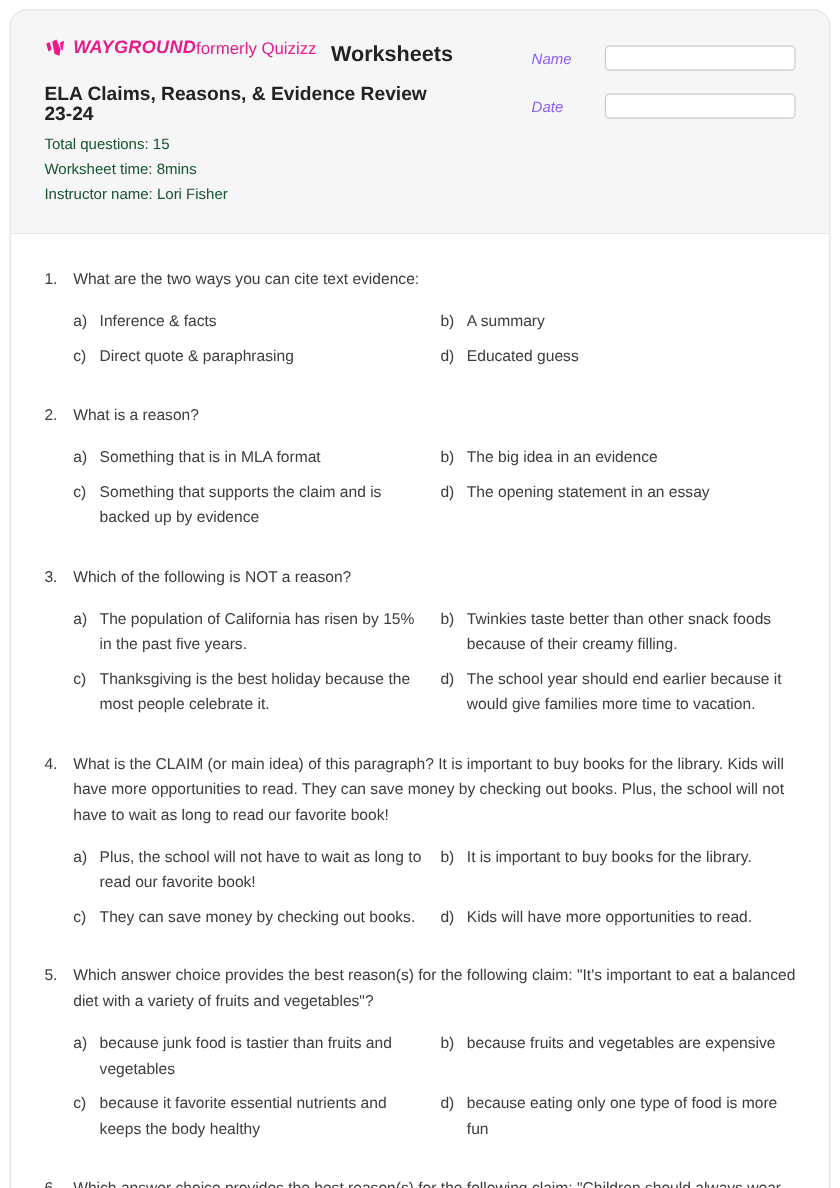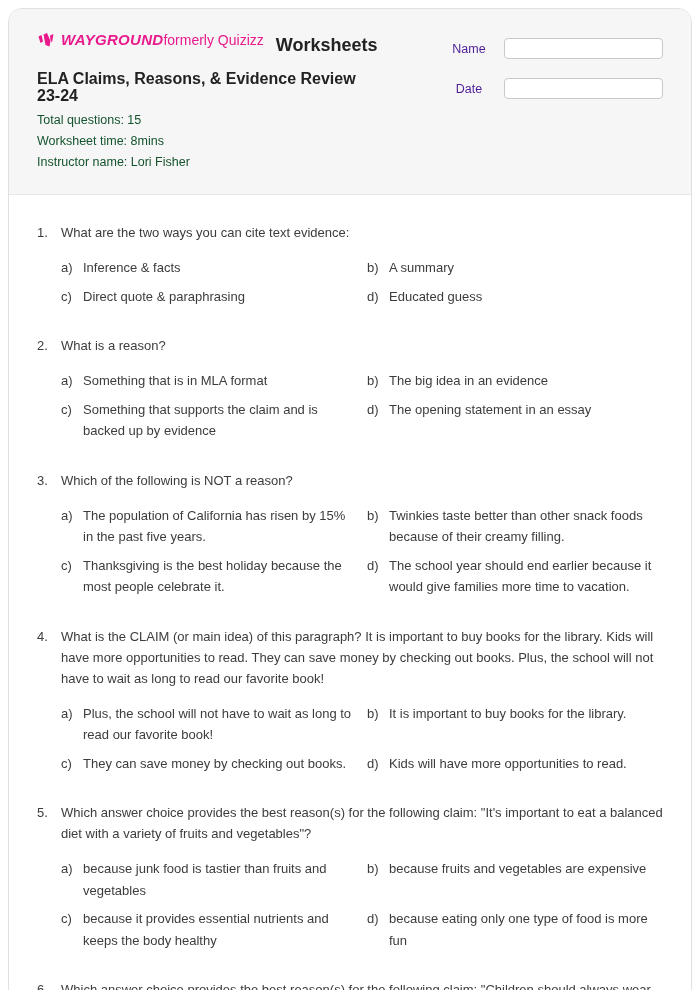--- a/index.html
+++ b/index.html
@@ -42,22 +42,22 @@
   }
   .ws-title {
     font-size: 16px; font-weight: bold; color: #222;
     line-height: 17px; white-space: pre-line;
     margin-bottom: 9px;
   }
   .meta-line { font-size: 12.5px; color: #14532d; margin-bottom: 6px; line-height: 15px; }
   .header-right { padding-top: 7px; }
   .field-row { display: flex; align-items: center; margin-bottom: 19px; }
   .field-label {
-    width: 52px; text-align: center; margin-right: 9px;
-    font-size: 12.5px; color: #4c1d95;
+    width: 52px; text-align: left; margin-right: 9px;
+    font-size: 12.5px; color: #8b5cf6; font-style: italic;
   }
   .field-input {
     width: 159px; height: 21px;
     border: 1px solid #c9c9c9; border-radius: 4px;
     background: #fff; outline: none;
     font-size: 12px; padding: 0 6px;
     font-family: "Liberation Sans", sans-serif;
   }
   
   .content { padding: 27px 28px 20px 28px; }
@@ -222,21 +222,21 @@
             <div class="option">
               <span class="opt-letter">a)</span>
               <span class="opt-text">because junk food is tastier than fruits and vegetables</span>
             </div>
             <div class="option">
               <span class="opt-letter">b)</span>
               <span class="opt-text">because fruits and vegetables are expensive</span>
             </div>
             <div class="option">
               <span class="opt-letter">c)</span>
-              <span class="opt-text">because it provides essential nutrients and keeps the body healthy</span>
+              <span class="opt-text">because it favorite essential nutrients and keeps the body healthy</span>
             </div>
             <div class="option">
               <span class="opt-letter">d)</span>
               <span class="opt-text">because eating only one type of food is more fun</span>
             </div>
           </div>
         </div>
       </div>
       <div class="question">
         <div class="q-num">6.</div>

